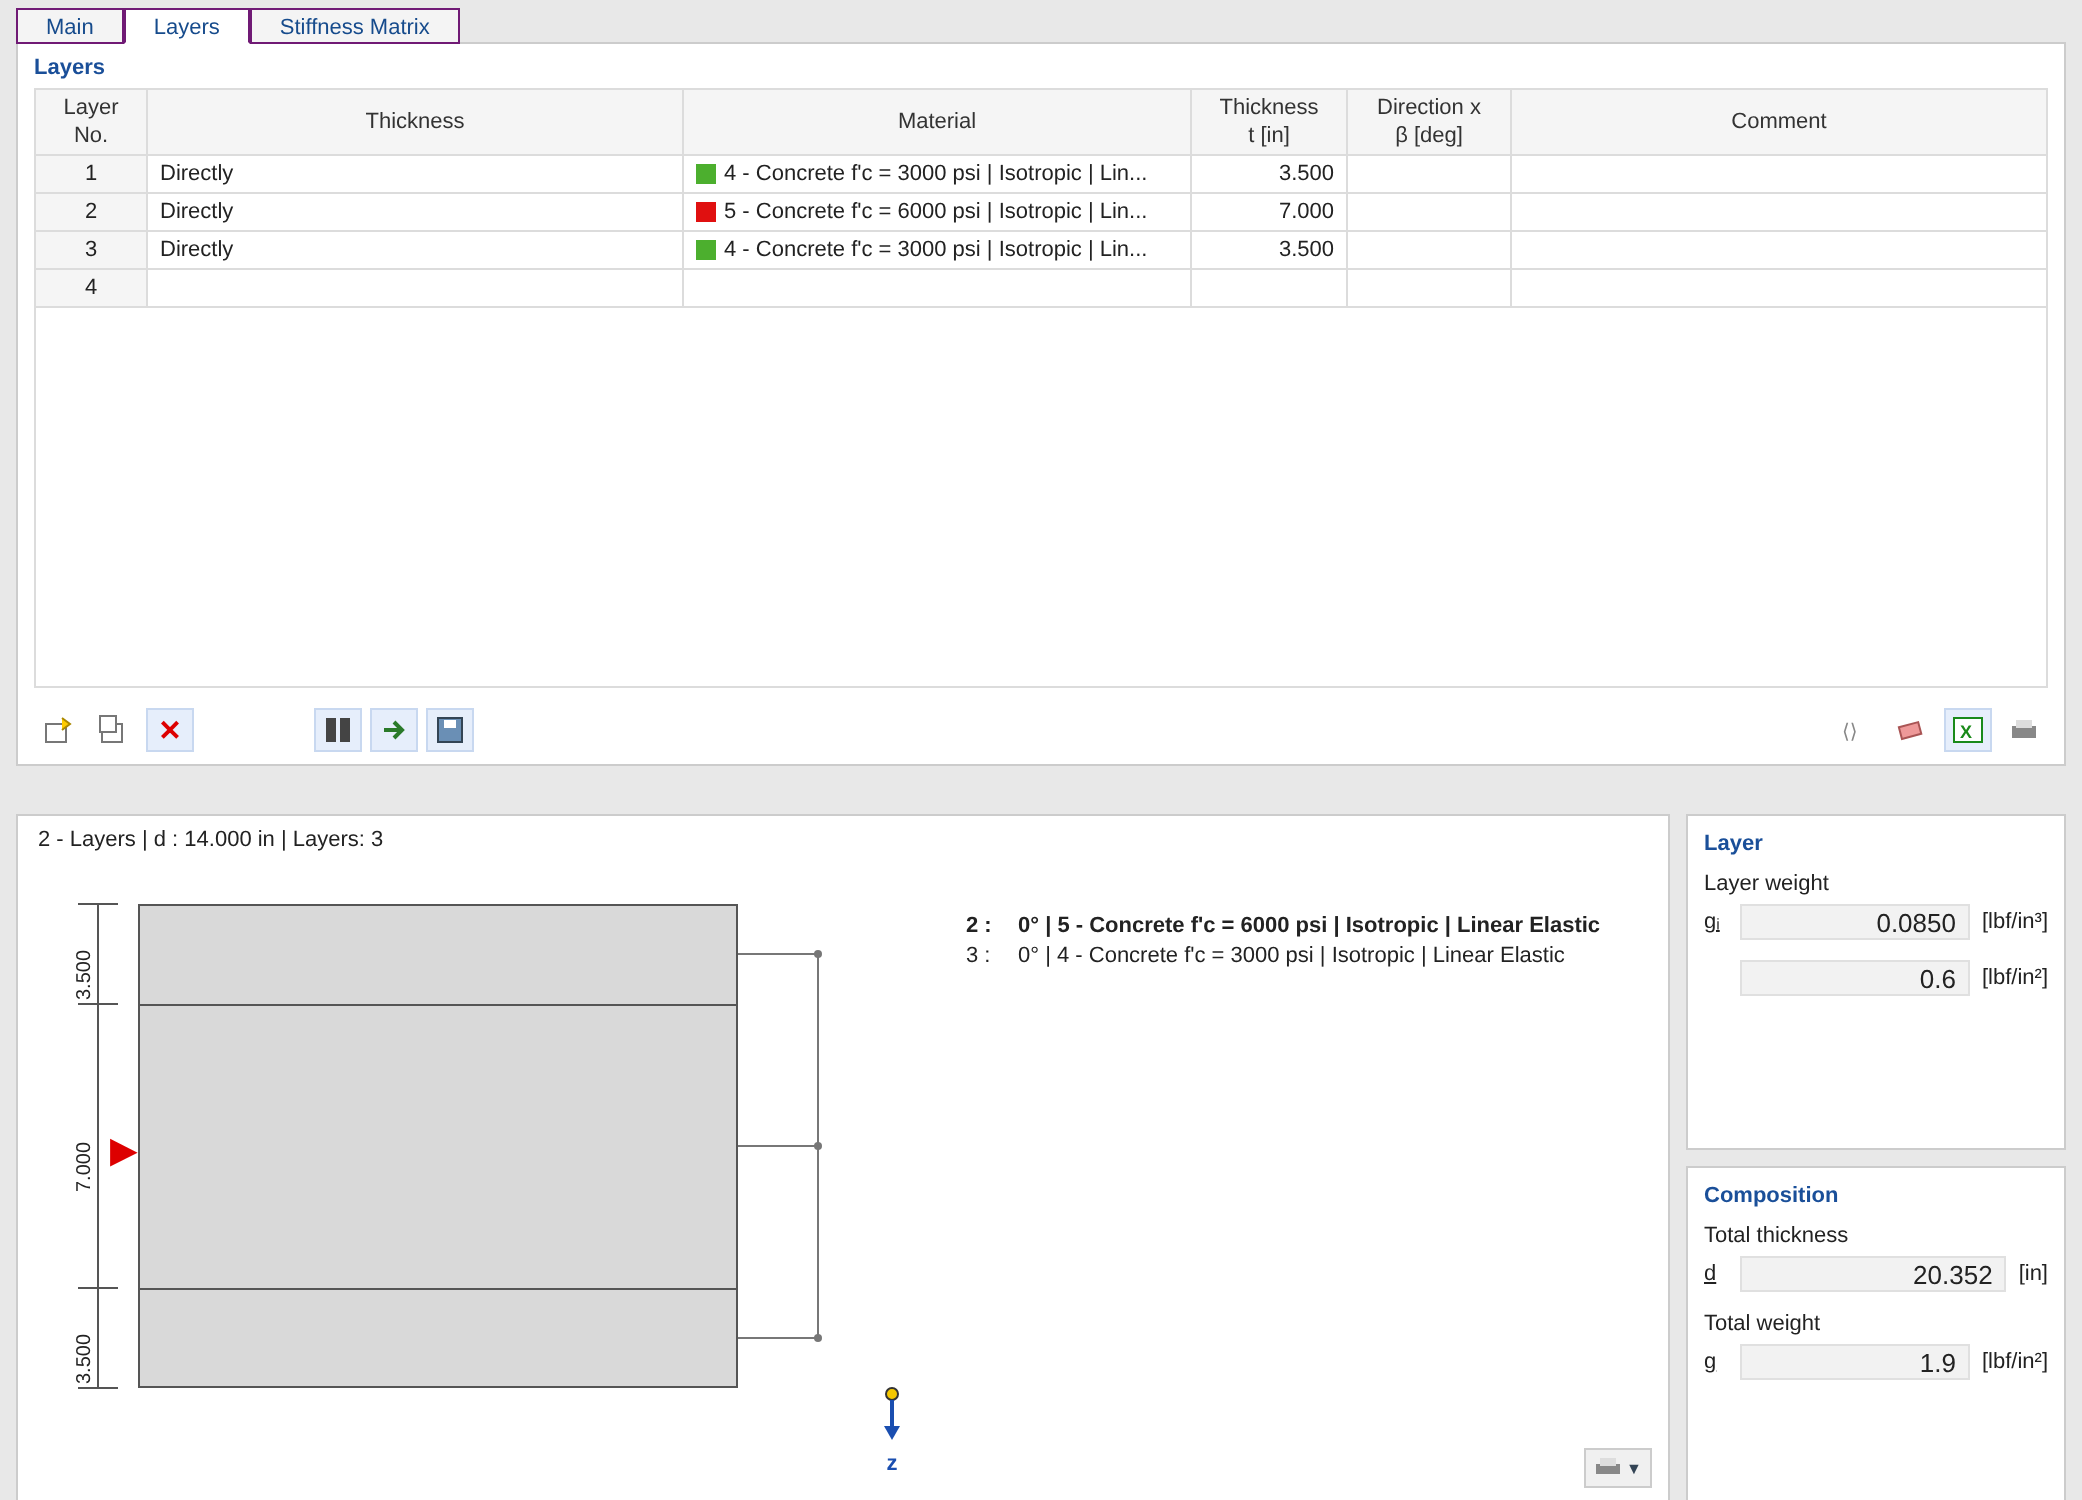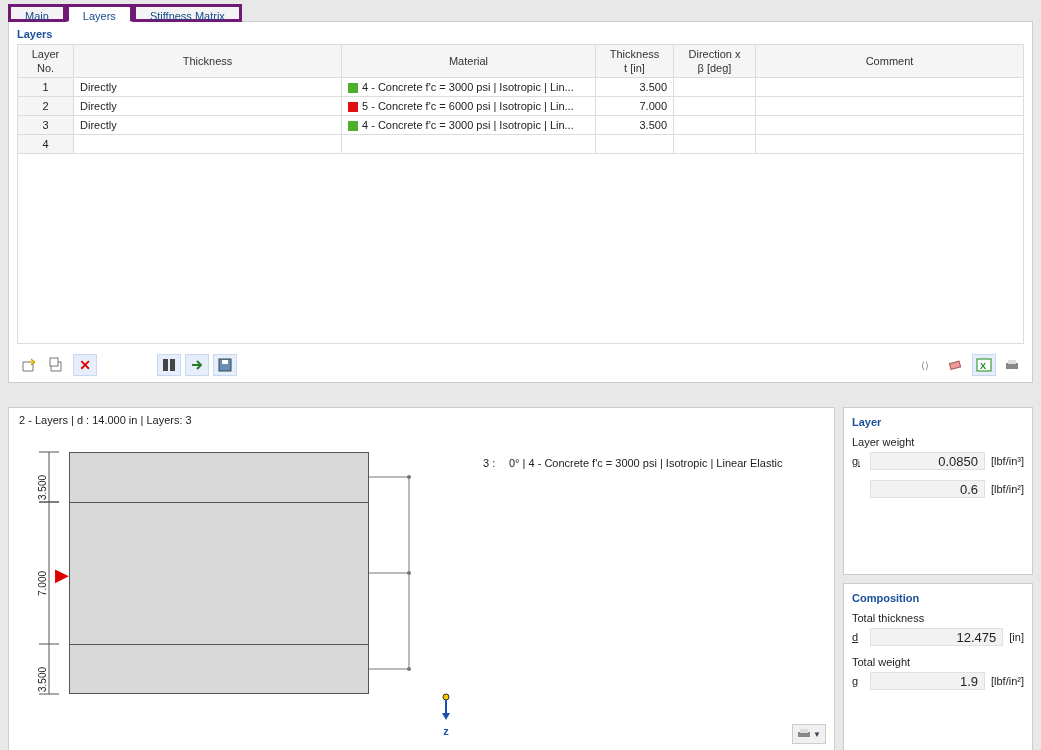--- a/index.html
+++ b/index.html
@@ -1,21 +1,21 @@
 <!DOCTYPE html>
 <html><head>
 <meta charset="utf-8">
 <style>
   * { box-sizing: border-box; margin: 0; padding: 0; }
   body { font-family: "Segoe UI", Tahoma, Arial, sans-serif; font-size: 11px; background: #f0f0f0; color: #222; }
   .app { width: 1041px; height: 750px; background: #e8e8e8; padding: 0; position: relative; }
   
   
   .tabs { display: flex; height: 22px; background: #e8e8e8; padding-left: 8px; padding-top: 4px; }
-  .tab { padding: 3px 14px 0 14px; border: 3px solid #701a75; background: #f4f4f4; cursor: pointer; font-size: 11px; color: #164b8c; margin-right: 0; }
+  .tab { padding: 3px 14px 0 14px; border: 1px solid #701a75; background: #f4f4f4; cursor: pointer; font-size: 11px; color: #164b8c; margin-right: 0; }
   .tab.active { background: #fff; border-bottom: 1px solid #fff; font-weight: normal; }
   
   .pane { margin: 0 8px 8px 8px; background: #fff; border: 1px solid #ccc; }
   
   .section-title { padding: 6px 8px 4px 8px; color: #1a4f99; font-weight: bold; font-size: 11px; }
   
   
   .grid-wrap { padding: 0 8px 6px 8px; }
   table.grid { width: 100%; border-collapse: collapse; table-layout: fixed; }
   table.grid th, table.grid td { border: 1px solid #dcdcdc; padding: 2px 6px; font-size: 11px; height: 16px; line-height: 14px; overflow: hidden; white-space: nowrap; text-overflow: ellipsis; }
@@ -234,20 +234,21 @@
 
         <svg width="70" height="260" style="position:absolute; left:300px; top:-6px;">
           <path d="M 0 31 H 40 M 0 127 H 40 M 0 223 H 40 M 40 31 V 223" stroke="#777" fill="none"></path>
           <circle cx="40" cy="31" r="2" fill="#777"></circle>
             <circle cx="40" cy="127" r="2" fill="#777"></circle>
             <circle cx="40" cy="223" r="2" fill="#777"></circle>
         </svg>
       </div>
 
       <div class="annot" id="annot-list">
+          <div class="annot-row bold"><span style="display:inline-block;width:26px;">2 :</span><span>0° | 5 - Concrete f'c = 6000 psi | Isotropic | Linear Elastic</span></div>
           <div class="annot-row"><span style="display:inline-block;width:26px;">3 :</span><span>0° | 4 - Concrete f'c = 3000 psi | Isotropic | Linear Elastic</span></div>
         </div>
 
       <div class="z-axis">
         <svg width="14" height="30">
             <circle cx="7" cy="4" r="3" fill="#f5c800" stroke="#333"></circle>
             <line x1="7" y1="7" x2="7" y2="24" stroke="#1a4eb0" stroke-width="2"></line>
             <path d="M3 20 L7 27 L11 20" fill="#1a4eb0"></path>
           </svg>
         <div>z</div>
@@ -276,21 +277,21 @@
           <div class="val-box">0.6</div>
           <div class="unit">[lbf/in²]</div>
         </div>
       </div>
 
       <div class="panel">
         <div class="panel-title">Composition</div>
         <div class="field-label">Total thickness</div>
         <div class="val-row">
           <div class="sym">d</div>
-          <div class="val-box">12.475</div>
+          <div class="val-box">20.352</div>
           <div class="unit">[in]</div>
         </div>
         <div class="field-label">Total weight</div>
         <div class="val-row">
           <div class="sym">g</div>
           <div class="val-box">1.9</div>
           <div class="unit">[lbf/in²]</div>
         </div>
       </div>
     </div>

